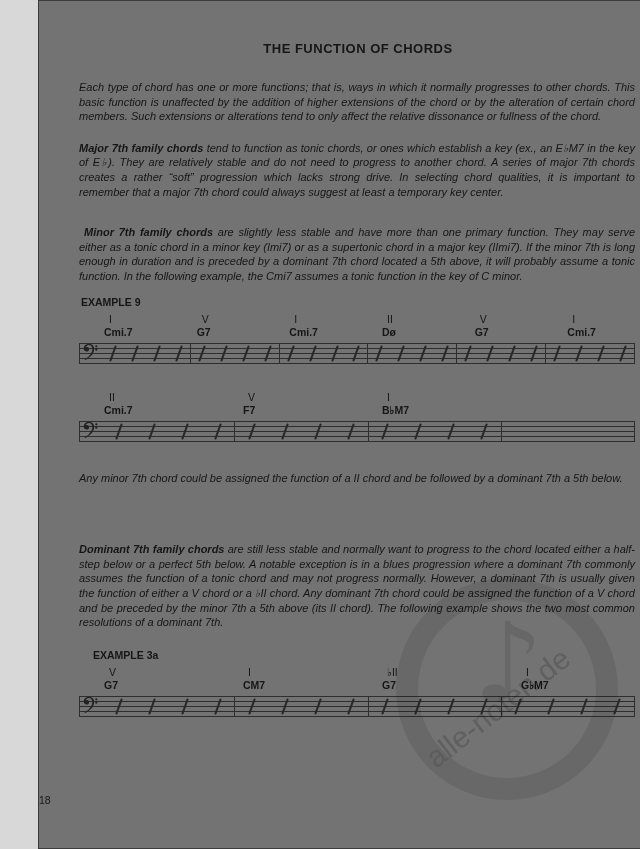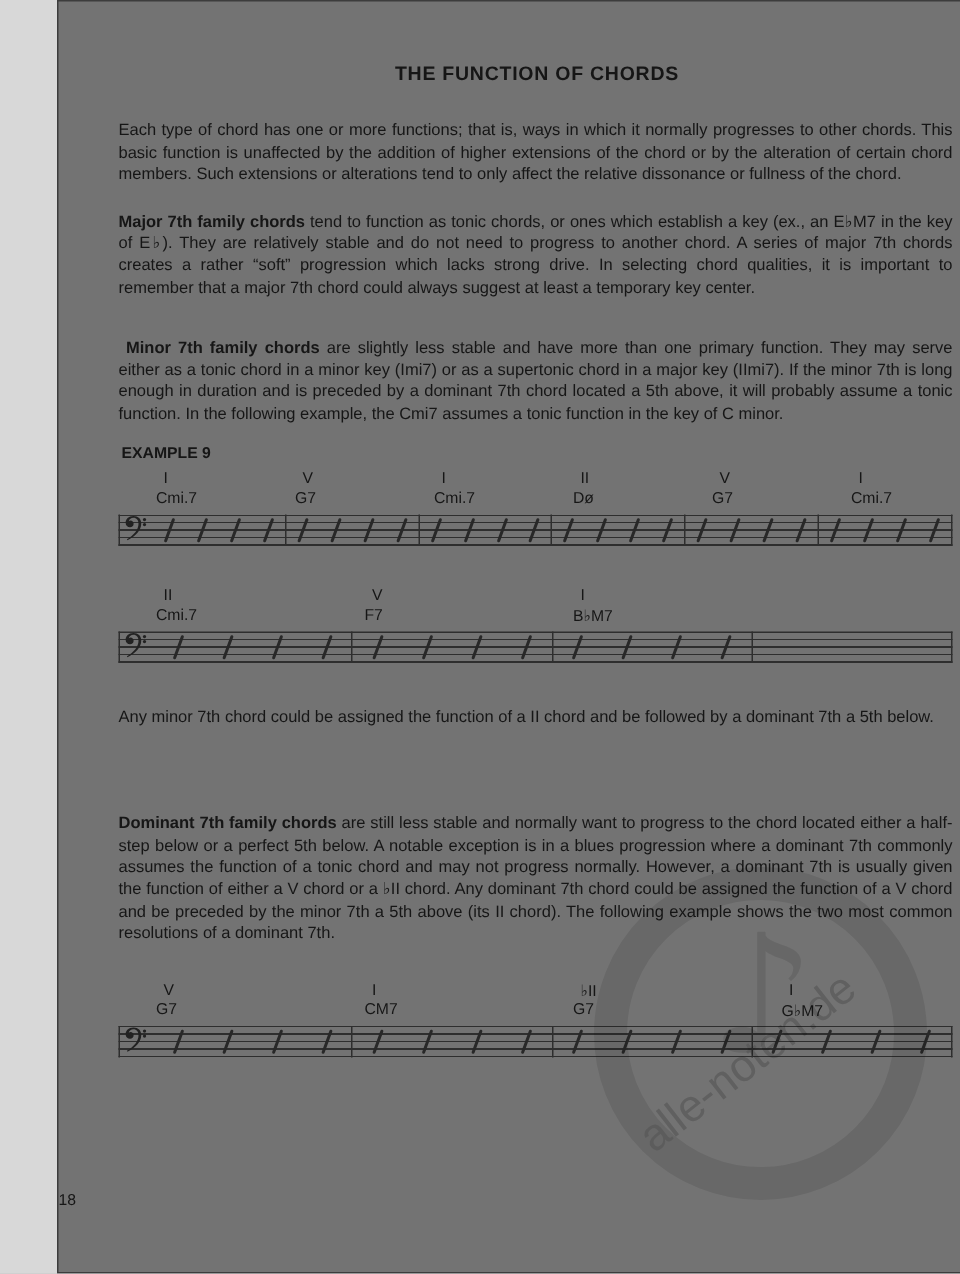--- a/index.html
+++ b/index.html
@@ -5,21 +5,21 @@
   html,body{margin:0;padding:0;background:#d8d8d8;}
   .page{
     width:640px;height:849px;box-sizing:border-box;position:relative;
     background:#737373;border:1px solid #3c3c3c;overflow:hidden;
     font-family:"Liberation Sans",sans-serif;color:#161616;margin-left:38px;
   }
   .title{
     text-align:center;padding-top:40px;font-size:13px;font-weight:bold;letter-spacing:.5px;
   }
   .para{
-    margin:0 42px 0 40px;font-size:11px;line-height:14.6px;text-align:justify;
+    margin:0 42px 0 40px;font-size:11px;line-height:14.6px;text-align:justify;font-style:italic;
   }
   .para .lead{font-weight:bold;}
   #p-intro{margin-top:24px;}
   #p-major{margin-top:17px;}
   #p-minor{margin-top:26px;text-indent:5px;}
   #p-however{margin-top:21px;}
   #p-anyminor{margin-top:29px;}
   #p-dominant{margin-top:57px;}
 
   .example{margin-left:40px;margin-right:42px;position:relative;}
@@ -28,21 +28,21 @@
   .ex3{margin-top:19px;}
   .ex-label{font-size:10.5px;font-weight:bold;margin:0 0 5px 2px;}
   .ex3-heads{display:grid;grid-template-columns:1fr 1fr;font-size:10.5px;font-weight:bold;margin-bottom:5px;}
   .ex3-heads .h1{padding-left:14px;}
   .ex3-heads .h2{padding-left:28px;}
 
   .gridrow{display:grid;}
   .g6{grid-template-columns:repeat(6,1fr);}
   .g4{grid-template-columns:repeat(4,1fr);}
   .numeral{font-size:10.5px;padding-left:30px;height:13px;}
-  .chord{font-size:10.5px;padding-left:25px;height:14px;}
+  .chord{font-size:10.5px;padding-left:25px;height:14px;font-weight:bold;}
 
   .staff{
     position:relative;height:21px;margin-top:3px;
     background-image:repeating-linear-gradient(to bottom,#2e2e2e 0px,#2e2e2e 1px,transparent 1px,transparent 5px);
   }
   .measures{position:absolute;inset:0;display:flex;border-left:1.5px solid #2e2e2e;}
   .measure{flex:1;border-right:1.5px solid #2e2e2e;display:flex;justify-content:space-around;align-items:center;}
   .measure.m-clef{padding-left:22px;}
   .sl{display:block;width:2px;height:17px;background:#282828;transform:rotate(20deg);border-radius:1px;}
   .clef{position:absolute;left:4px;top:0;z-index:2;line-height:0;}
@@ -179,20 +179,21 @@
       </div>
     </div>
   </section>
 
   <p class="para" id="p-anyminor"><span>Any minor 7th chord could be assigned the function of a II chord and be followed by a dominant 7th a 5th below.</span></p>
 
   <p class="para" id="p-dominant"><b class="lead">Dominant 7th family chords</b><span> are still less stable and normally want to progress to the chord located either a half-step below or a perfect 5th below. A notable exception is in a blues progression where a dominant 7th commonly assumes the function of a tonic chord and may not progress normally. However, a dominant 7th is usually given the function of either a V chord or a ♭II chord. Any dominant 7th chord could be assigned the function of a V chord and be preceded by the minor 7th a 5th above (its II chord). The following example shows the two most common resolutions of a dominant 7th.</span></p>
 
   <section class="example ex3">
     <div class="ex3-heads">
+      <span class="h1">EXAMPLE 3a</span>
     </div>
     <div class="gridrow g4">
       <span class="numeral">V</span>
       <span class="numeral">I</span>
       <span class="numeral">♭II</span>
       <span class="numeral">I</span>
     </div>
     <div class="gridrow g4">
       <span class="chord">G7</span>
       <span class="chord">CM7</span>

